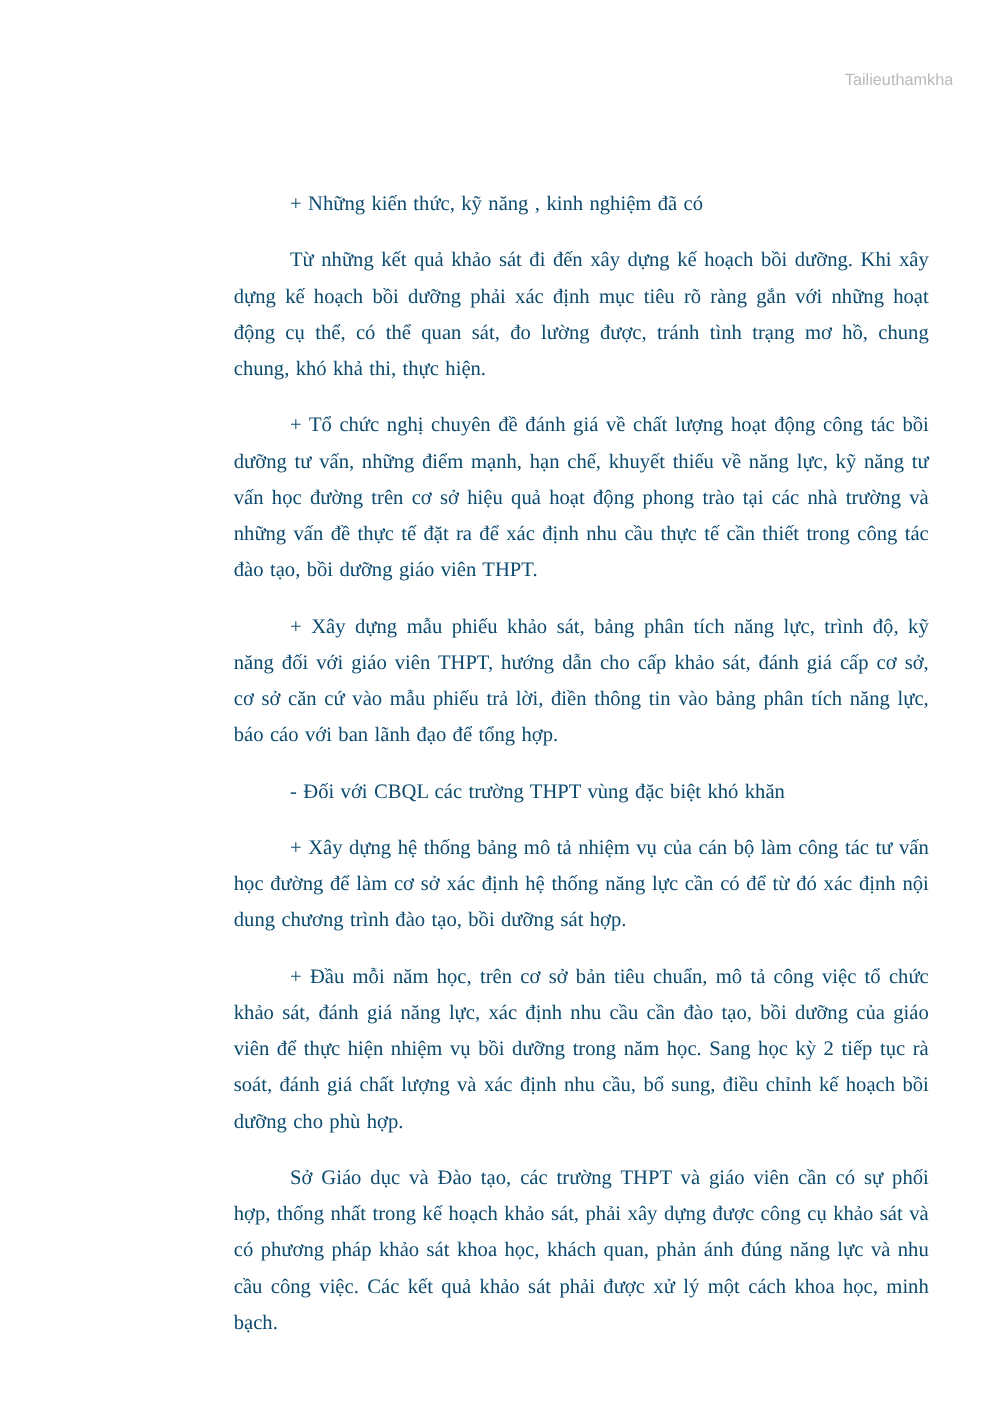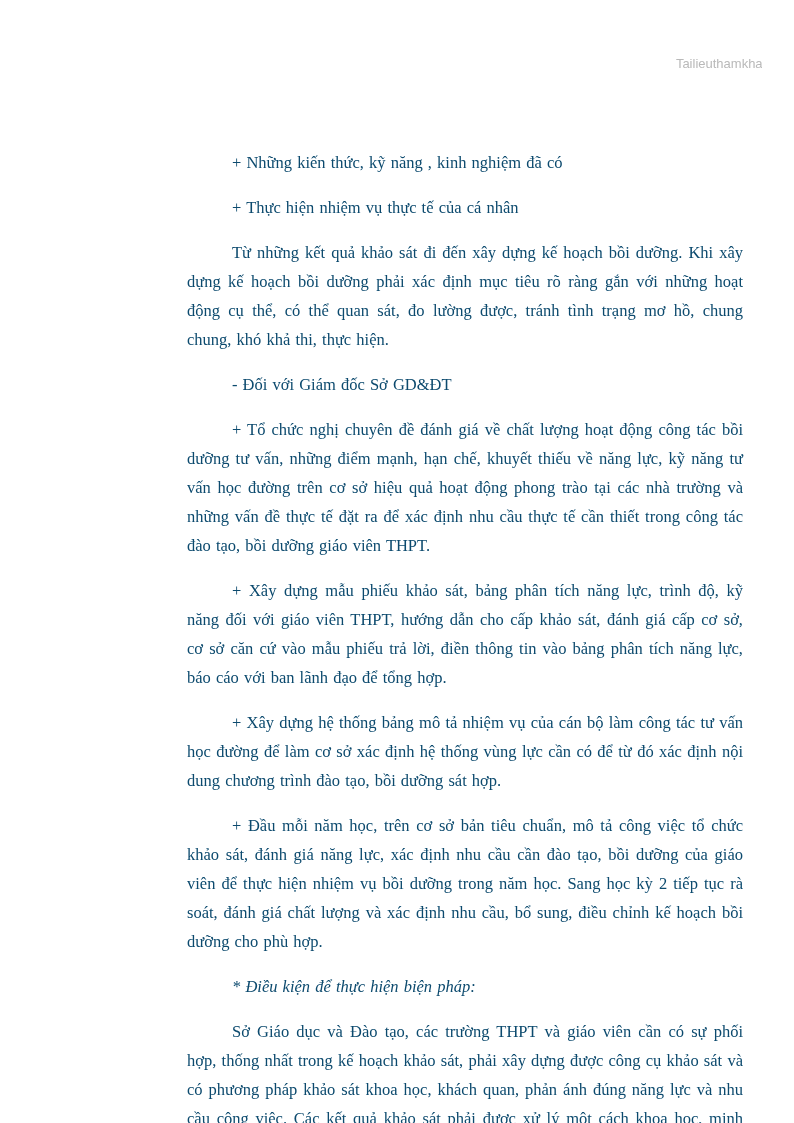--- a/index.html
+++ b/index.html
@@ -50,25 +50,23 @@
   }
 </style>
 </head>
 <body>
 
 <div class="page">
   <div class="watermark">Tailieuthamkhao.com</div>
 
   <div class="content">
     <p class="para">+ Những kiến thức, kỹ năng , kinh nghiệm đã có</p>
-    <p class="para">+ Thực hiện nhiệm vụ thực tế của cá nhân</p>
     <p class="para">Từ những kết quả khảo sát đi đến xây dựng kế hoạch bồi dưỡng. Khi xây dựng kế hoạch bồi dưỡng phải xác định mục tiêu rõ ràng gắn với những hoạt động cụ thể, có thể quan sát, đo lường được, tránh tình trạng mơ hồ, chung chung, khó khả thi, thực hiện.</p>
-    <p class="para">- Đối với Giám đốc Sở GD&amp;ĐT</p>
     <p class="para">+ Tổ chức nghị chuyên đề đánh giá về chất lượng hoạt động công tác bồi dưỡng tư vấn, những điểm mạnh, hạn chế, khuyết thiếu về năng lực, kỹ năng tư vấn học đường trên cơ sở hiệu quả hoạt động phong trào tại các nhà trường và những vấn đề thực tế đặt ra để xác định nhu cầu thực tế cần thiết trong công tác đào tạo, bồi dưỡng giáo viên THPT.</p>
     <p class="para">+ Xây dựng mẫu phiếu khảo sát, bảng phân tích năng lực, trình độ, kỹ năng đối với giáo viên THPT, hướng dẫn cho cấp khảo sát, đánh giá cấp cơ sở, cơ sở căn cứ vào mẫu phiếu trả lời, điền thông tin vào bảng phân tích năng lực, báo cáo với ban lãnh đạo để tổng hợp.</p>
-    <p class="para">+ Xây dựng hệ thống bảng mô tả nhiệm vụ của cán bộ làm công tác tư vấn học đường để làm cơ sở xác định hệ thống vùng lực cần có để từ đó xác định nội dung chương trình đào tạo, bồi dưỡng sát hợp.</p>
+    <p class="para">- Đối với CBQL các trường THPT vùng đặc biệt khó khăn</p>
+    <p class="para">+ Xây dựng hệ thống bảng mô tả nhiệm vụ của cán bộ làm công tác tư vấn học đường để làm cơ sở xác định hệ thống năng lực cần có để từ đó xác định nội dung chương trình đào tạo, bồi dưỡng sát hợp.</p>
     <p class="para">+ Đầu mỗi năm học, trên cơ sở bản tiêu chuẩn, mô tả công việc tổ chức khảo sát, đánh giá năng lực, xác định nhu cầu cần đào tạo, bồi dưỡng của giáo viên để thực hiện nhiệm vụ bồi dưỡng trong năm học. Sang học kỳ 2 tiếp tục rà soát, đánh giá chất lượng và xác định nhu cầu, bổ sung, điều chỉnh kế hoạch bồi dưỡng cho phù hợp.</p>
-    <p class="para italic">* Điều kiện để thực hiện biện pháp:</p>
     <p class="para">Sở Giáo dục và Đào tạo, các trường THPT và giáo viên cần có sự phối hợp, thống nhất trong kế hoạch khảo sát, phải xây dựng được công cụ khảo sát và có phương pháp khảo sát khoa học, khách quan, phản ánh đúng năng lực và nhu cầu công việc. Các kết quả khảo sát phải được xử lý một cách khoa học, minh bạch.</p>
   </div>
 
   <div class="page-number">70</div>
 </div>
 
 </body></html>

